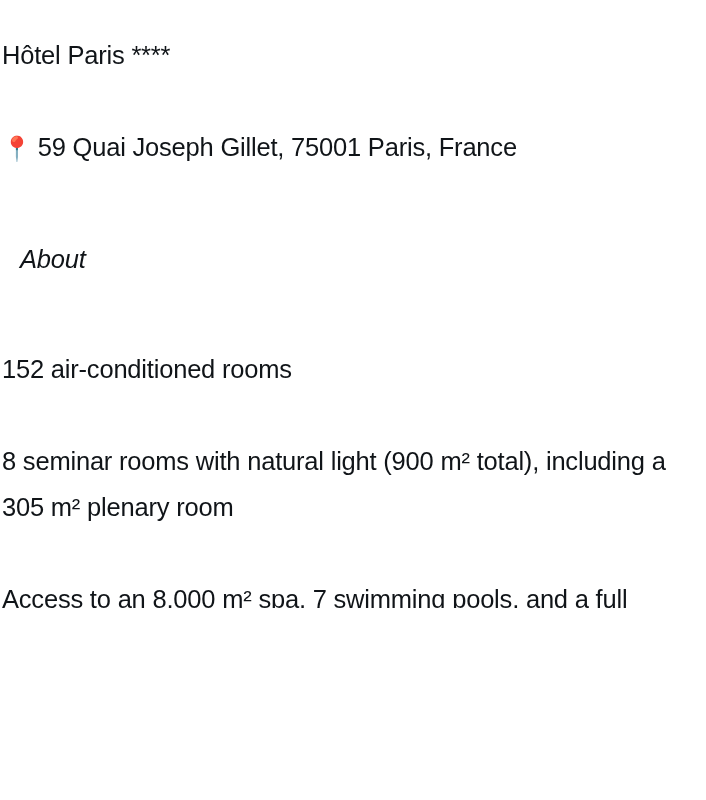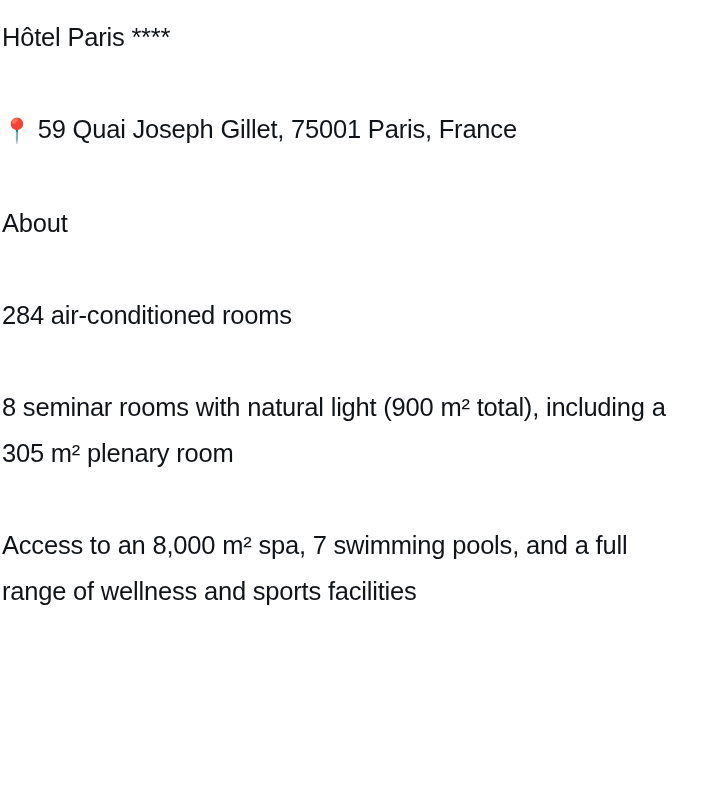--- a/index.html
+++ b/index.html
@@ -12,21 +12,21 @@
     height: 800px;
     overflow: hidden;
     font-family: "Liberation Sans", sans-serif;
     color: #101418;
     -webkit-font-smoothing: antialiased;
   }
   .page {
     box-sizing: border-box;
     width: 706px;
     height: 608px;
-    padding: 8px 14px 0 2px;
+    padding: 26px 14px 0 2px;
     position: relative;
     overflow: hidden;
   }
   .block {
     font-size: 25.5px;
     line-height: 46px;
     letter-spacing: -0.2px;
     margin: 0;
     color: #101418;
     word-wrap: break-word;
@@ -40,21 +40,22 @@
   }
   .address {
     margin-top: 0;
   }
   .pin {
     font-size: 24px;
     vertical-align: -1px;
     margin-right: 6px;
   }
   .about-head {
-    margin: 0;
+    margin: 18px;
+    font-style: italic;
   }
   .star {
     font-size: 25px;
     line-height: 1;
   }
   .cut {
     position: absolute;
     left: 2px;
     right: 14px;
     bottom: 0;
@@ -77,21 +78,21 @@
 
   <p class="block address"><span class="pin">📍</span><span>59 Quai Joseph Gillet, 75001 Paris, France</span></p>
 
   <div class="spacer-lg"></div>
 
   <p class="block about-head">About</p>
 
 
   <div class="spacer-lg"></div>
 
-  <p class="block">284 air-conditioned rooms</p>
+  <p class="block">152 air-conditioned rooms</p>
 
   <div class="spacer-lg"></div>
 
   <p class="block">8 seminar rooms with natural light (900 m² total), including a 305 m² plenary room</p>
 
   <div class="spacer-lg"></div>
 
   <p class="block">Access to an 8,000 m² spa, 7 swimming pools, and a full range of wellness and sports facilities</p>
 
 

